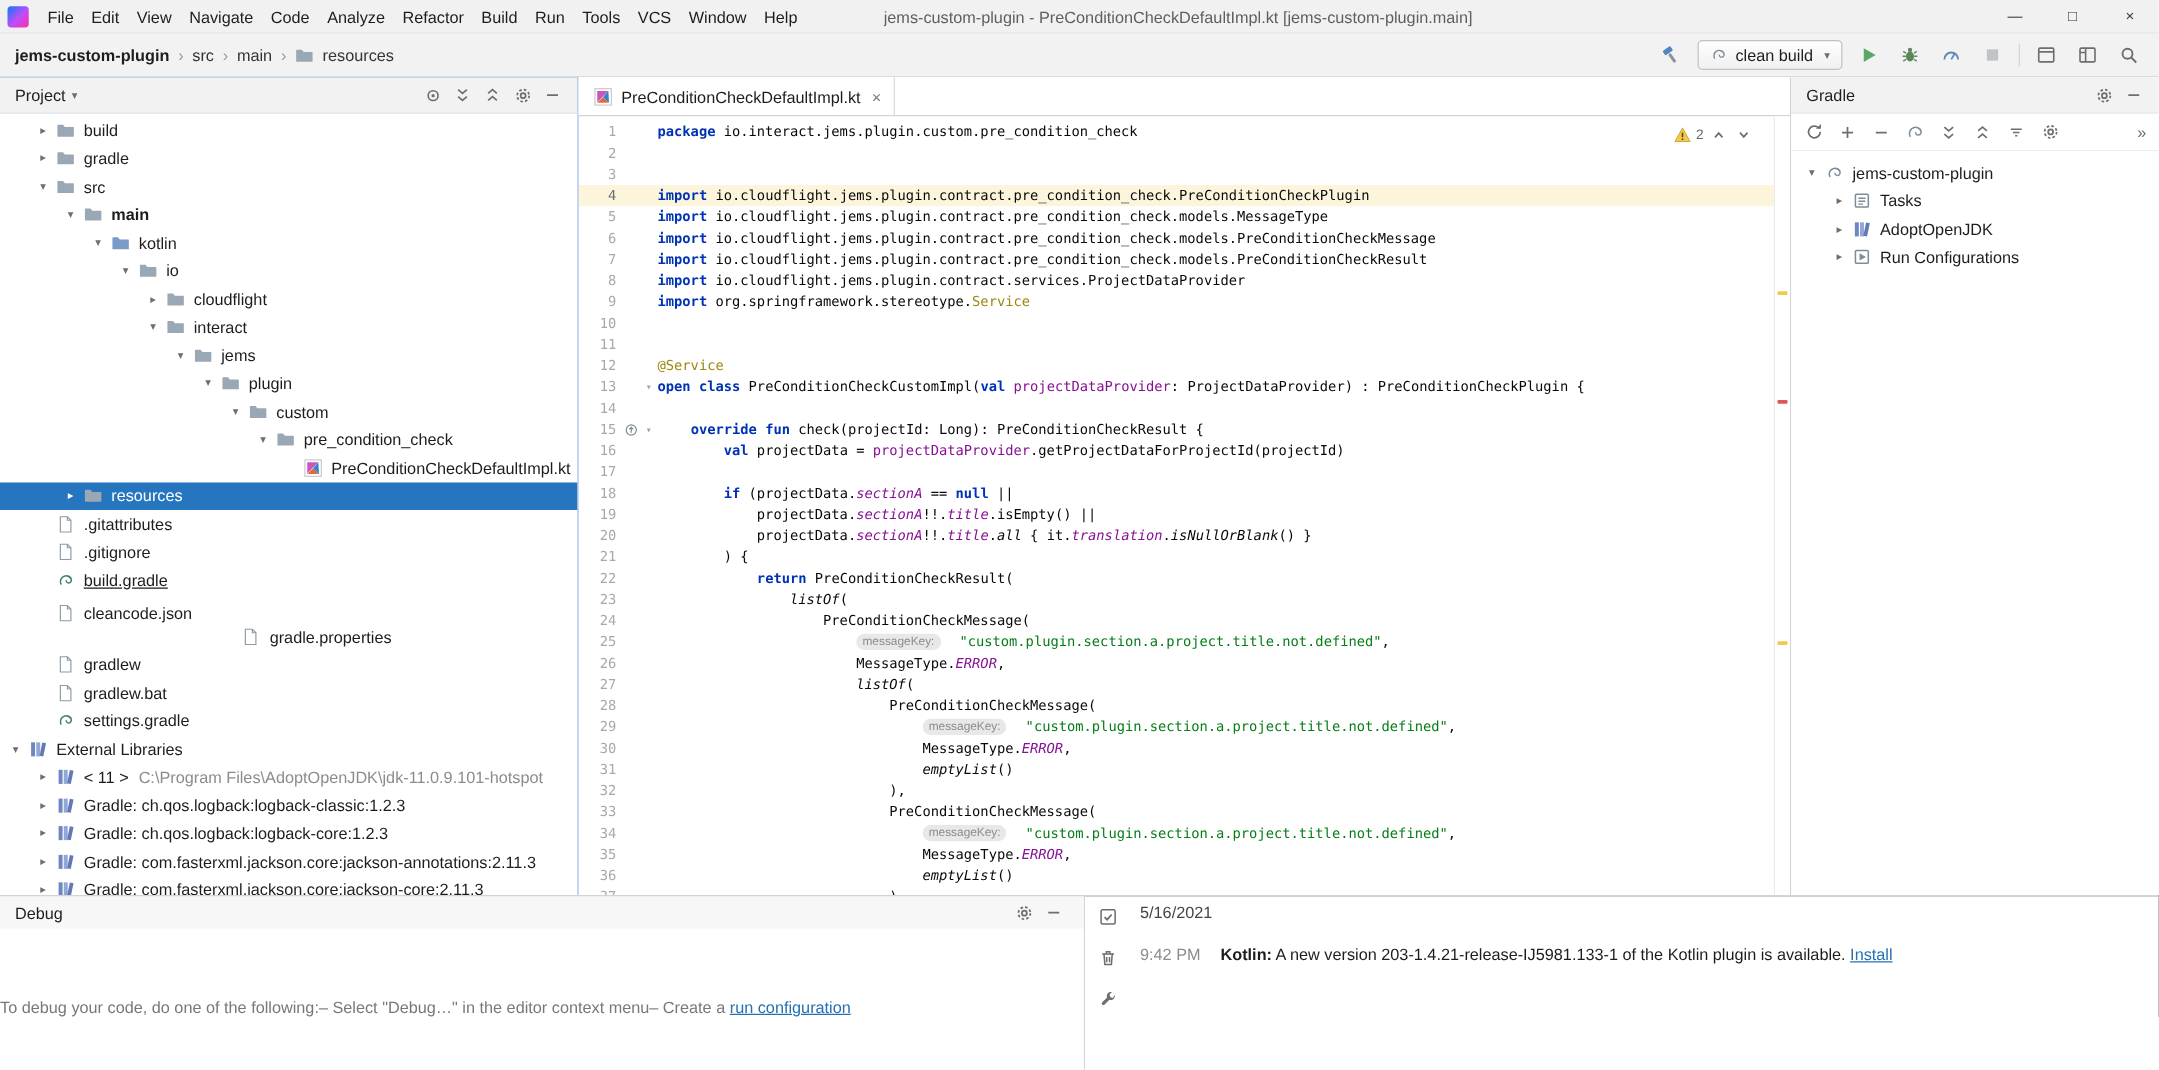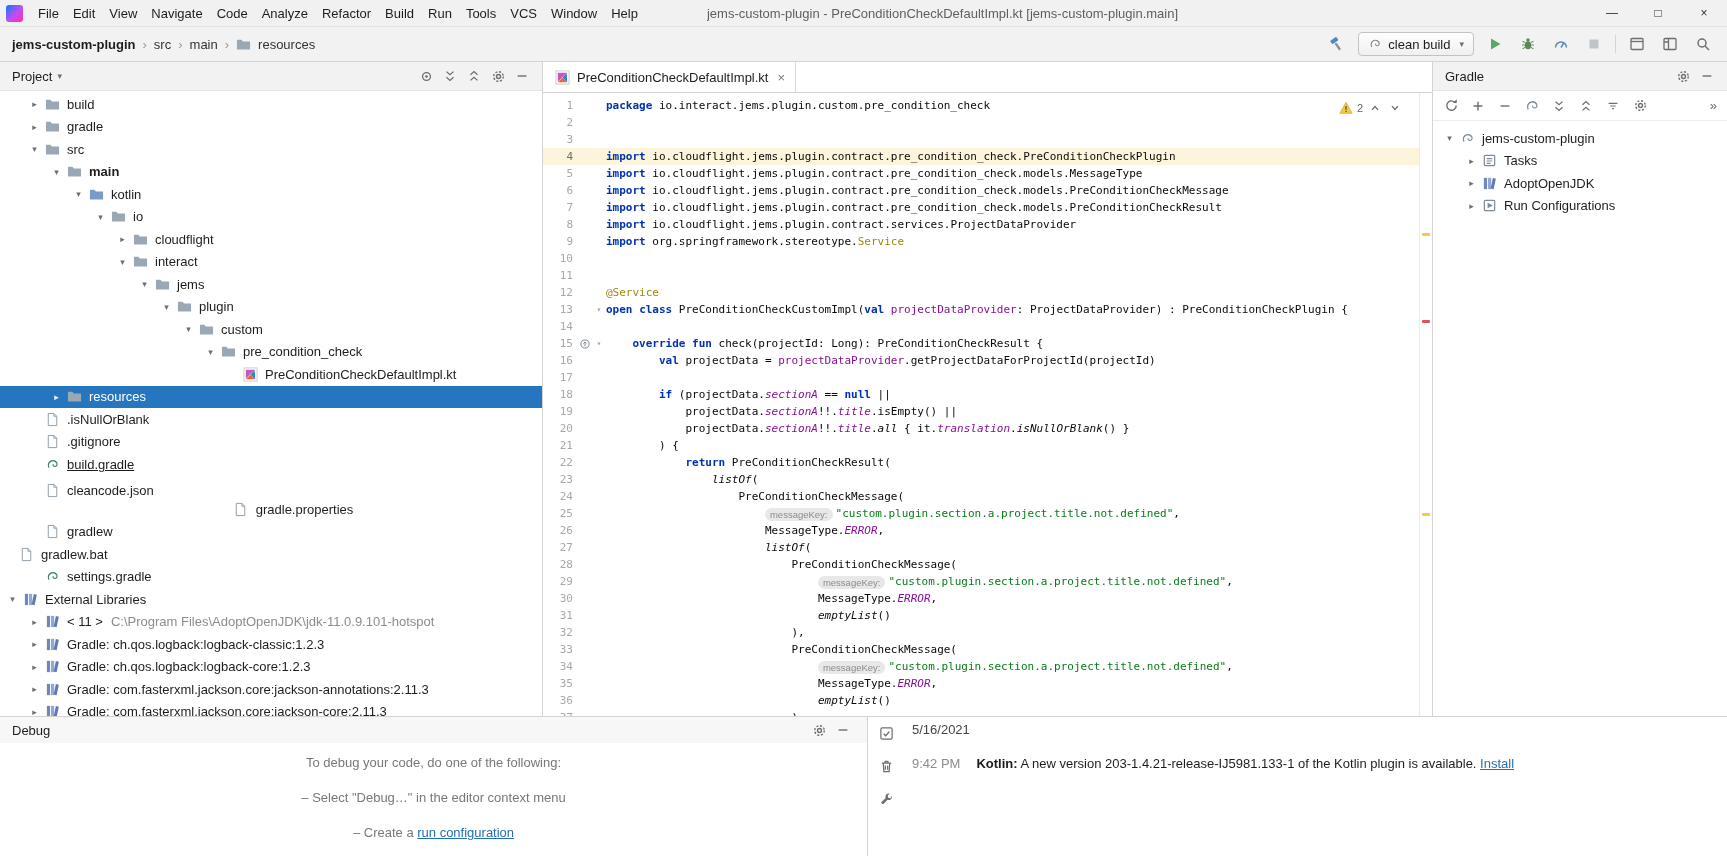--- a/index.html
+++ b/index.html
@@ -25,21 +25,21 @@
   .icon-btn{width:24px;height:24px;display:flex;align-items:center;justify-content:center;color:#6E6E6E}
   .icon-btn .ic{width:16px;height:16px}
   .combo{display:flex;align-items:center;gap:6px;height:24px;padding:0 9px;border:1px solid #C2C2C2;border-radius:4px;background:linear-gradient(#FEFEFE,#F0F0F0);font-size:13px}
   .combo .car{font-size:9px;color:#6E6E6E;margin-left:3px}
   .vsep{width:1px;height:18px;background:#D4D4D4}
   
   .main{display:flex;height:654px;background:#fff}
   .phead{height:29px;flex:none;display:flex;align-items:center;padding:0 8px 0 12px;background:#F2F2F2;border-bottom:1px solid #E5E5E5;font-size:13px}
   .phead .caret{font-size:9px;color:#6E6E6E;margin-left:5px}
   .phead .sp{flex:1}
-  .project{width:543px;flex:none;border-right:1px solid #D4D4D4;background:#3b82f6;display:flex;flex-direction:column}
+  .project{width:463px;flex:none;border-right:1px solid #D4D4D4;background:#3b82f6;display:flex;flex-direction:column}
   .tree{flex:1;overflow:hidden;padding-top:2px;background:#fff}
   .trow{display:flex;align-items:center;height:22.5px;font-size:13px;white-space:nowrap}
   .trow .chev{width:17px;flex:none;font-size:9px;color:#6E6E6E;text-align:center}
   .ticn{width:18px;height:16px;flex:none;display:flex;align-items:center;justify-content:center;margin-right:6px}
   .trow .lbl{color:#1D1D1D}
   .trow .sub{color:#8C8C8C;margin-left:8px}
   .trow.sel{background:#2675BF}
   .trow.sel .lbl,.trow.sel .chev{color:#fff}
   .bold{font-weight:bold}
   .und{text-decoration:underline}
@@ -57,37 +57,37 @@
   .cl .src{flex:1}
   .cl.hl{background:#FCF5DC}
   .cl.hl .ln{color:#6E6E6E}
   .t-kw{color:#0033B3;font-weight:bold}
   .t-pl{color:#080808}
   .t-str{color:#067D17}
   .t-ann{color:#9E880D}
   .t-fld{color:#871094}
   .t-fldi{color:#871094;font-style:italic}
   .t-itf{color:#080808;font-style:italic}
-  .hint{background:#E8E8E8;color:#8C8C8C;border-radius:7px;padding:0 5px;font-size:9.5px;font-family:"Liberation Sans",sans-serif;display:inline-block;height:13px;line-height:13px;vertical-align:middle;margin:0 3px 0 0}
+  .hint{background:#E8E8E8;color:#8C8C8C;border-radius:7px;padding:0 5px;font-size:9.5px;font-family:"Liberation Sans",sans-serif;display:inline-block;height:13px;line-height:13px;vertical-align:middle;margin:0 15px 0 0}
   .inspect{position:absolute;top:5px;right:24px;display:flex;align-items:center;gap:4px;z-index:3;background:rgba(255,255,255,.85);padding:2px 5px;border-radius:9px}
   .inspect .cnt{font-size:11px;color:#666;font-family:"Liberation Sans",sans-serif}
   .inspect .ib{width:16px;height:16px;display:flex;align-items:center;justify-content:center;color:#6E6E6E}
   .inspect .ib .ic{width:12px;height:12px}
   .stripe{position:absolute;top:0;right:0;bottom:0;width:13px;background:#FFF;border-left:1px solid #EBEBEB;z-index:2}
   .stripe .m{position:absolute;left:2px;width:8px;height:3px;border-radius:1px}
   
   .gradlep{width:295px;flex:none;border-left:1px solid #D4D4D4;background:#fff;display:flex;flex-direction:column}
   .gtoolbar{height:30px;flex:none;display:flex;align-items:center;gap:3px;padding:0 6px;border-bottom:1px solid #ECECEC;background:#fff;color:#6E6E6E}
   .gtoolbar .more{font-size:13px;color:#6E6E6E;margin-left:auto;padding-right:4px}
   
   .bottom{display:flex;height:140px;border-top:1px solid #D4D4D4;background:#0f172a}
   .debugp{width:868px;flex:none;border-right:1px solid #D4D4D4;display:flex;flex-direction:column;background:#fff}
   .bhead{height:26px;flex:none;display:flex;align-items:center;padding:0 12px;font-size:13px;background:#F7F7F7}
   .bhead .sp{flex:1}
-  .dbody{flex:1;display:flex;flex-direction:column;align-items:center;padding-top:12px;gap:20px;font-size:13px;color:#787878;background:#fff}
+  .dbody{flex:1;display:flex;flex-direction:row;align-items:center;padding-top:12px;gap:0;font-size:13px;color:#787878;background:#fff}
   .link{color:#2470B3;text-decoration:underline;cursor:pointer}
   .elog{flex:1;display:flex;flex-direction:column;background:#fff;min-width:0}
   .ebody{flex:1;display:flex}
   .eicons{width:36px;flex:none;display:flex;flex-direction:column;align-items:center;gap:13px;padding-top:6px;color:#6E6E6E}
   .eicons .icon-btn{width:20px;height:20px}
   .econ{flex:1;padding:5px 8px;font-size:13px;color:#1D1D1D}
   .econ .row1{margin-bottom:19px;color:#444}
   .econ .time{color:#8C8C8C;margin-right:16px}
 </style>
 </head>
@@ -472,21 +472,21 @@
             </span>
             <span class="lbl">resources</span>
           </div>
           <div class="trow" style="padding-left: 26px;">
             <span class="chev"></span>
             <span class="ticn">
               <svg class="ic" style="width:15px;height:15px;color:#8C9BA6">
                 <use href="#i-file"></use>
               </svg>
             </span>
-            <span class="lbl">.isNullOrBlank</span>
+            <span class="lbl">.gitattributes</span>
           </div>
           <div class="trow" style="padding-left: 26px;">
             <span class="chev"></span>
             <span class="ticn">
               <svg class="ic" style="width:15px;height:15px;color:#8C9BA6">
                 <use href="#i-file"></use>
               </svg>
             </span>
             <span class="lbl">.gitignore</span>
           </div>
@@ -519,21 +519,21 @@
           </div>
           <div class="trow" style="padding-left: 26px;">
             <span class="chev"></span>
             <span class="ticn">
               <svg class="ic" style="width:15px;height:15px;color:#8C9BA6">
                 <use href="#i-file"></use>
               </svg>
             </span>
             <span class="lbl">gradlew</span>
           </div>
-          <div class="trow" style="">
+          <div class="trow" style="padding-left: 26px;">
             <span class="chev"></span>
             <span class="ticn">
               <svg class="ic" style="width:15px;height:15px;color:#8C9BA6">
                 <use href="#i-file"></use>
               </svg>
             </span>
             <span class="lbl">gradlew.bat</span>
           </div>
           <div class="trow" style="padding-left: 26px;">
             <span class="chev"></span>

